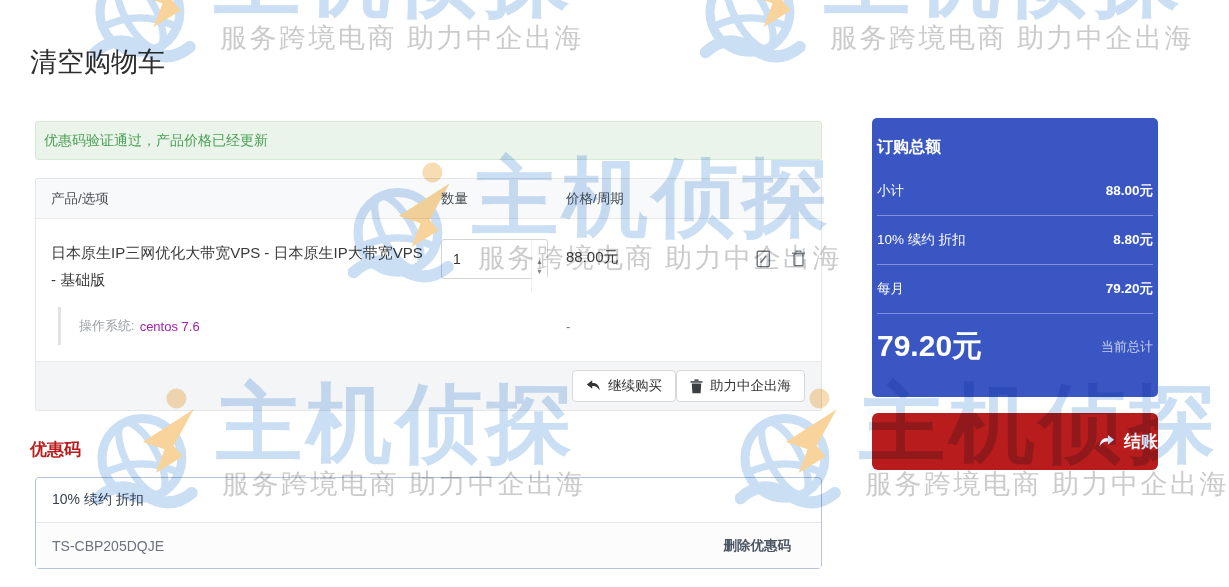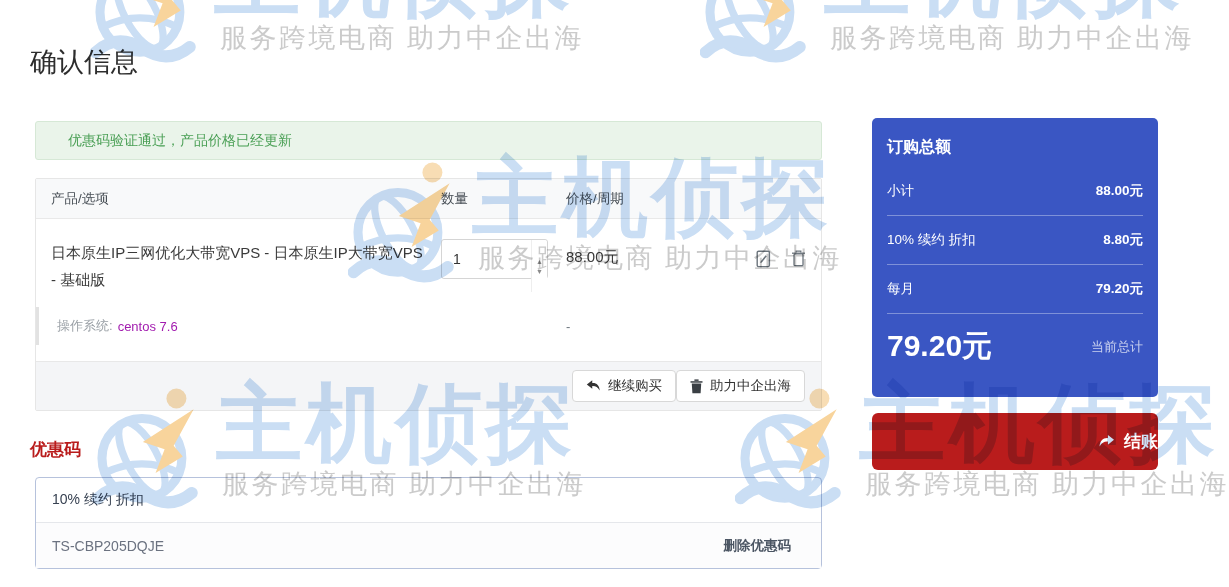--- a/index.html
+++ b/index.html
@@ -41,21 +41,21 @@
   
   .page-title {
     position: absolute; left: 30px; top: 44px;
     font-size: 27px; font-weight: 500; color: #2d2d2d;
   }
 
   
   .alert-success {
     position: absolute; left: 35px; top: 121px; width: 787px; height: 39px;
     background: #eaf4ea; border: 1px solid #d6e8d6; border-radius: 3px;
-    display: flex; align-items: center; padding: 0 32px;
+    display: flex; align-items: center; padding: 0 8px;
     font-size: 14px; color: #4a9f55;
   }
 
   
   .card {
     position: absolute; left: 35px; top: 178px; width: 787px;
     background: #fff; border: 1px solid #e6e6e6; border-radius: 2px;
   }
   .trow { display: grid; grid-template-columns: 405px 125px 190px 1fr; }
   .thead {
@@ -81,21 +81,21 @@
     cursor: pointer; background: #fff; border-radius: 0 3px 3px 0;
   }
   .price-cell { font-size: 15px; color: #3a3a3a; padding-top: 9px; }
   .icons-cell {
     display: flex; justify-content: flex-end; align-items: flex-start;
     gap: 20px; padding-right: 24px; padding-top: 11px;
   }
   .icon-btn { cursor: pointer; display: inline-flex; }
   .tbody-option { margin-top: 14px; margin-bottom: 16px; min-height: 38px; align-items: center; }
   .option-cell {
-    border-left: 3px solid #e2e2e2; padding-left: 18px;
+    margin-left: 22px; border-left: 3px solid #e2e2e2; padding-left: 18px;
     display: flex; align-items: center; min-height: 38px; font-size: 13px; gap: 5px;
   }
   .option-label { color: #9aa0a6; }
   .option-value { color: #a21caf; }
   .option-price { color: #6c757d; font-size: 13px; display:flex; align-items:center; }
   .tfoot {
     height: 49px; background: #f4f5f7; border-top: 1px solid #e8e8e8;
     display: flex; justify-content: flex-end; align-items: center; padding: 0 16px;
   }
   .btn-light {
@@ -122,21 +122,21 @@
     height: 45px; display: flex; align-items: center; justify-content: space-between;
     padding: 0 30px 0 16px; font-size: 14px; color: #6b7280; background: #fcfcfd;
   }
   .remove-coupon {
     font-size: 13.5px; font-weight: 600; color: #4b5563; cursor: pointer; text-decoration: none;
   }
 
   
   .summary {
     position: absolute; left: 872px; top: 118px; width: 286px; height: 279px;
-    background: #3a56c3; border-radius: 5px; color: #fff; padding: 17px 13px;
+    background: #3a56c3; border-radius: 5px; color: #fff; padding: 17px 3px;
   }
   .summary-title { font-size: 16px; font-weight: 700; margin: 2px 2px 16px 2px; }
   .srow {
     display: flex; justify-content: space-between; align-items: center;
     font-size: 13.5px; padding: 8px 2px;
   }
   .srow .sval { font-weight: 600; }
   .sdivider { border-bottom: 1px solid rgba(255,255,255,0.35); margin: 7px 2px; }
   .stotal-label { font-size: 13.5px; font-weight: 700; padding: 8px 2px 2px 2px; }
   .grand-row {
@@ -151,21 +151,21 @@
     position: absolute; left: 872px; top: 413px; width: 286px; height: 57px;
     background: #b91c1c; border: none; border-radius: 6px; cursor: pointer;
     display: flex; align-items: center; justify-content: flex-end; gap: 9px;
     color: #fff; font-size: 17px; font-weight: 700;
     font-family: "Liberation Sans", "DejaVu Sans", sans-serif;
   }
 </style>
 </head>
 <body>
 
-<h1 class="page-title">确认信息</h1>
+<h1 class="page-title">清空购物车</h1>
 
 <div class="alert-success">
   <span>优惠码验证通过，产品价格已经更新</span>
 </div>
 
 <div class="card">
   <div class="trow thead">
     <div class="th-product">产品/选项</div>
     <div>数量</div>
     <div>价格/周期</div>

